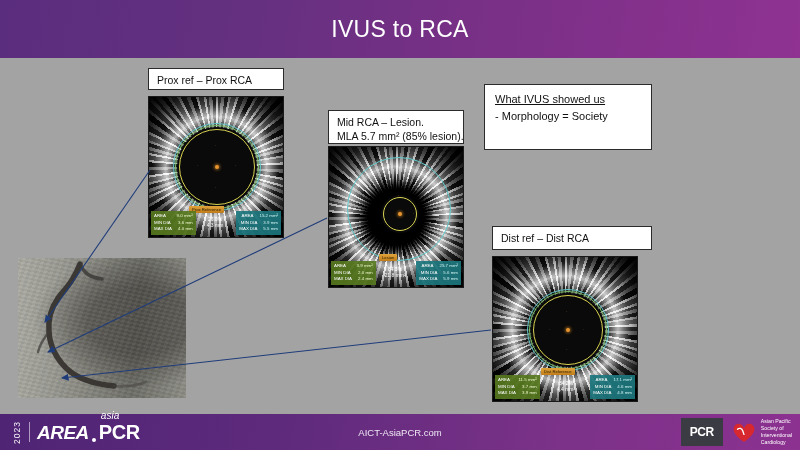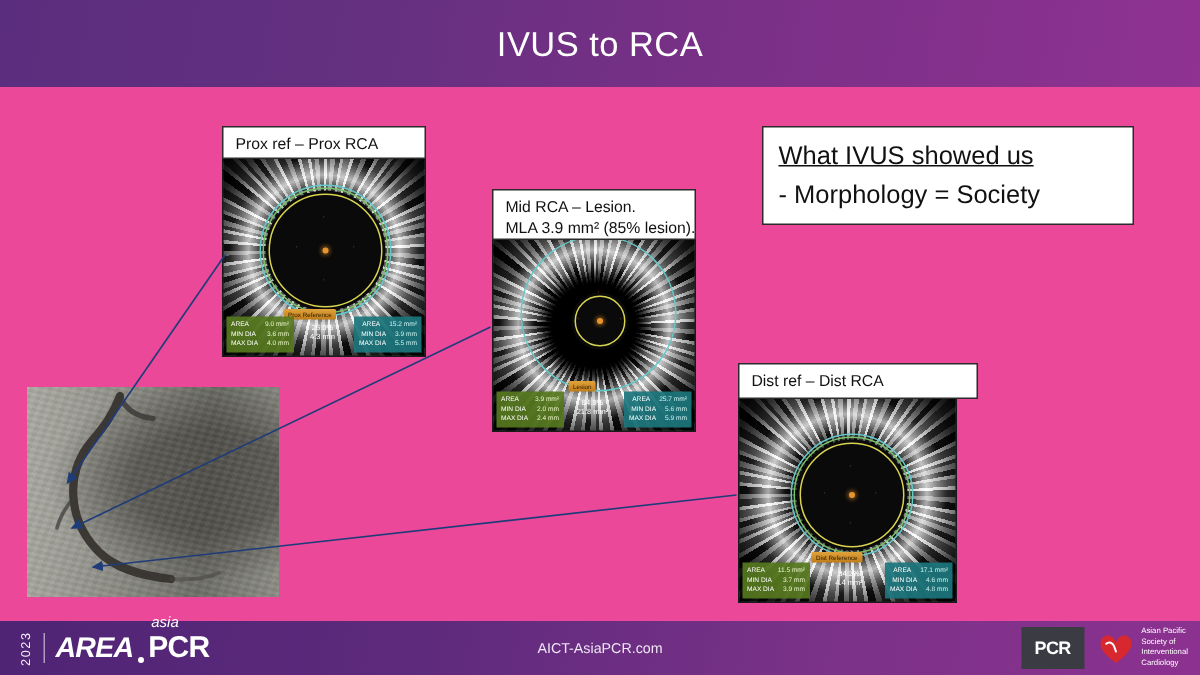--- a/index.html
+++ b/index.html
@@ -2,44 +2,44 @@
 <html><head>
 <meta charset="utf-8">
 <style>
   html,body{margin:0;padding:0;}
   body{
     width:800px;height:450px;overflow:hidden;position:relative;
     background:#ffffff;
     font-family:"Liberation Sans", sans-serif;
     color:#000;
   }
-  .slide{position:absolute;inset:0;background:#ec4899;text-decoration:underline;}
+  .slide{position:absolute;inset:0;background:#a3a3a3;text-decoration:underline;}
 
   
   .titlebar{
     position:absolute;left:0;top:0;width:800px;height:58px;
     background:linear-gradient(100deg,#5b2d7e 0%,#63307f 28%,#7a3087 62%,#8f3291 100%);
     display:flex;align-items:center;justify-content:center;
   }
   .titlebar .title{
     color:#fff;font-size:23px;letter-spacing:.3px;font-weight:400;
   }
 
   
   .capbox{
     position:absolute;background:#fff;border:1.2px solid #2b2b2b;
     font-size:10.5px;line-height:1.35;color:#111;
-    padding:4px 8px;box-sizing:border-box;white-space:nowrap;margin-top:16px;
+    padding:4px 8px;box-sizing:border-box;white-space:nowrap;
   }
 
   
   .infobox{
-    position:absolute;left:508px;top:84px;width:248px;height:66px;
+    position:absolute;left:484px;top:84px;width:168px;height:66px;
     background:#fff;border:1.2px solid #2b2b2b;box-sizing:border-box;
-    padding:6px 10px;font-size:17px;line-height:1.5;color:#111;
+    padding:6px 10px;font-size:11px;line-height:1.5;color:#111;
   }
   .infobox .hdr{text-decoration:underline;display:block;}
   .infobox .li{display:block;}
 
   
   .ivus{
     position:absolute;overflow:hidden;background:#060606;
     border:1px solid #1a1a1a;box-sizing:border-box;
   }
   .ivus .speckle{
@@ -246,21 +246,21 @@
       <span class="row"><span>AREA</span><span class="v">17.1 mm²</span></span>
       <span class="row"><span>MIN DIA</span><span class="v">4.6 mm</span></span>
       <span class="row"><span>MAX DIA</span><span class="v">4.8 mm</span></span>
     </div>
   </div>
 
   <div class="capbox" style="left:148px;top:68px;width:136px;height:22px;">Prox ref – Prox RCA</div>
 
   <div class="capbox" style="left:328px;top:110px;width:136px;height:34px;">
     <span>Mid RCA – Lesion.</span><br>
-    <span>MLA 3.9 mm² (85% lesion).</span>
+    <span>MLA 5.7 mm² (85% lesion).</span>
   </div>
 
   <div class="capbox" style="left:492px;top:226px;width:160px;height:24px;">Dist ref – Dist RCA</div>
 
   <div class="infobox">
     <span class="hdr">What IVUS showed us</span>
     <span class="li">- Morphology = Society</span>
   </div>
 
   <svg class="arrows">

